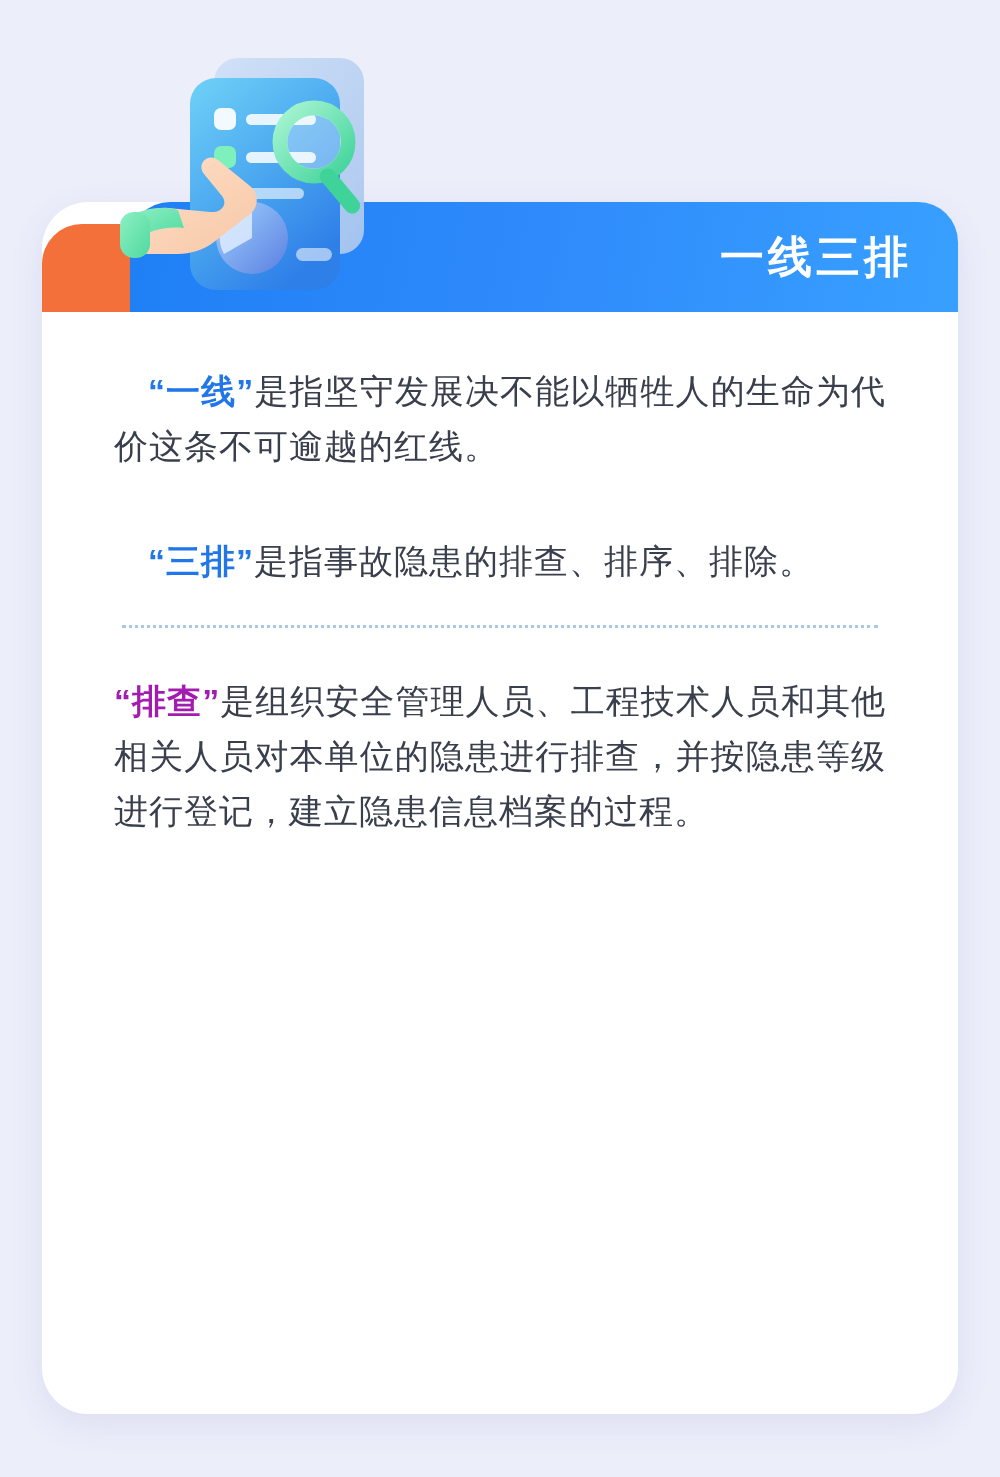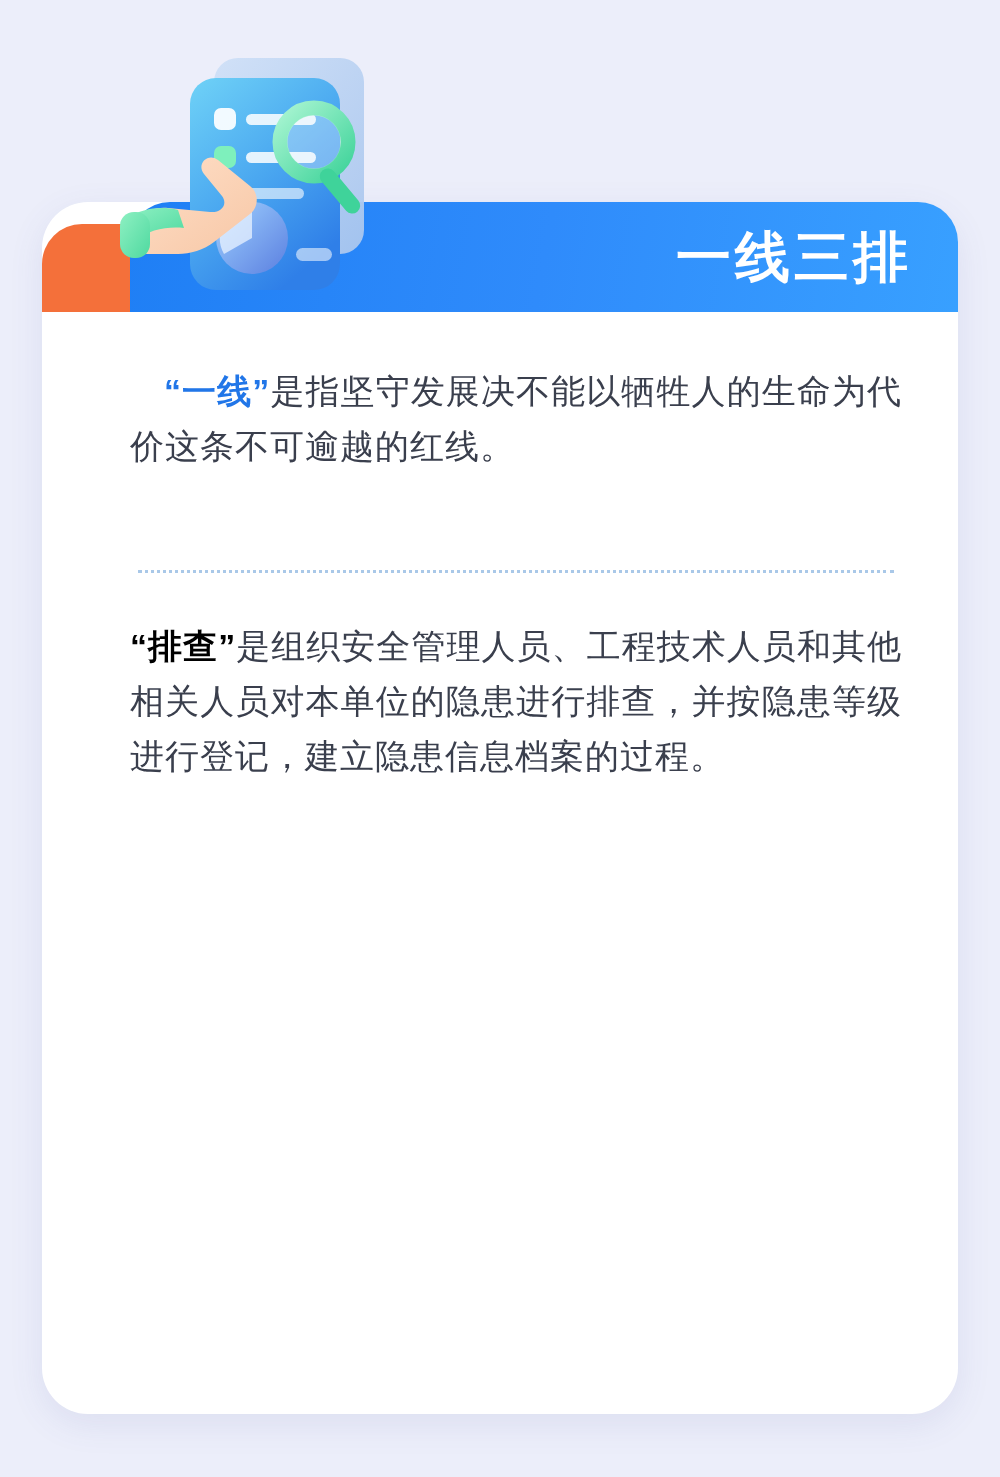--- a/index.html
+++ b/index.html
@@ -51,40 +51,40 @@
     border-radius: 40px 40px 0 0;
     z-index: 2;
     display: flex;
     align-items: center;
     justify-content: flex-end;
     box-sizing: border-box;
     padding-right: 46px;
   }
   .header-title {
     color: #ffffff;
-    font-size: 55px;
+    font-size: 44px;
     font-weight: bold;
     letter-spacing: 4px;
     line-height: 1;
   }
 
   
   .illustration {
     position: absolute;
     left: 118px;
     top: 42px;
     width: 290px;
     height: 278px;
     z-index: 5;
   }
 
   
   .card-body {
     position: absolute;
-    left: 16px;
+    left: 0;
     top: 110px;
     width: 916px;
     box-sizing: border-box;
     padding: 52px 72px 0 72px;
   }
 
   .para {
     font-size: 34px;
     line-height: 1.62;
     color: #3a3f4d;
@@ -93,21 +93,21 @@
     text-align: justify;
   }
   .para.indent {
     text-indent: 34px;
   }
   .kw-blue {
     color: #2176e8;
     font-weight: bold;
   }
   .kw-orange {
-    color: #000000;
+    color: #a21caf;
     font-weight: bold;
   }
 
   .gap-lg { height: 46px; }
   .gap-md { height: 26px; }
 
   .divider {
     margin: 36px 8px 46px 8px;
     height: 0;
     border-top: 3px dotted #a9c8e8;
@@ -122,20 +122,23 @@
 
 <div class="card">
 
   <div class="card-body">
 
     <div class="block">
       <p class="para indent">
         <span class="kw-blue">“一线”</span><span>是指坚守发展决不能以牺牲人的生命为代价这条不可逾越的红线。</span>
       </p>
       <div class="gap-lg"></div>
+      <p class="para indent">
+        <span class="kw-blue">“三排”</span><span>是指事故隐患的排查、排序、排除。</span>
+      </p>
     </div>
 
     <div class="divider"></div>
 
     <div class="block">
       <p class="para">
         <span class="kw-orange">“排查”</span><span>是组织安全管理人员、工程技术人员和其他相关人员对本单位的隐患进行排查，并按隐患等级进行登记，建立隐患信息档案的过程。</span>
       </p>
       <div class="gap-md"></div>
       <div class="gap-md"></div>

